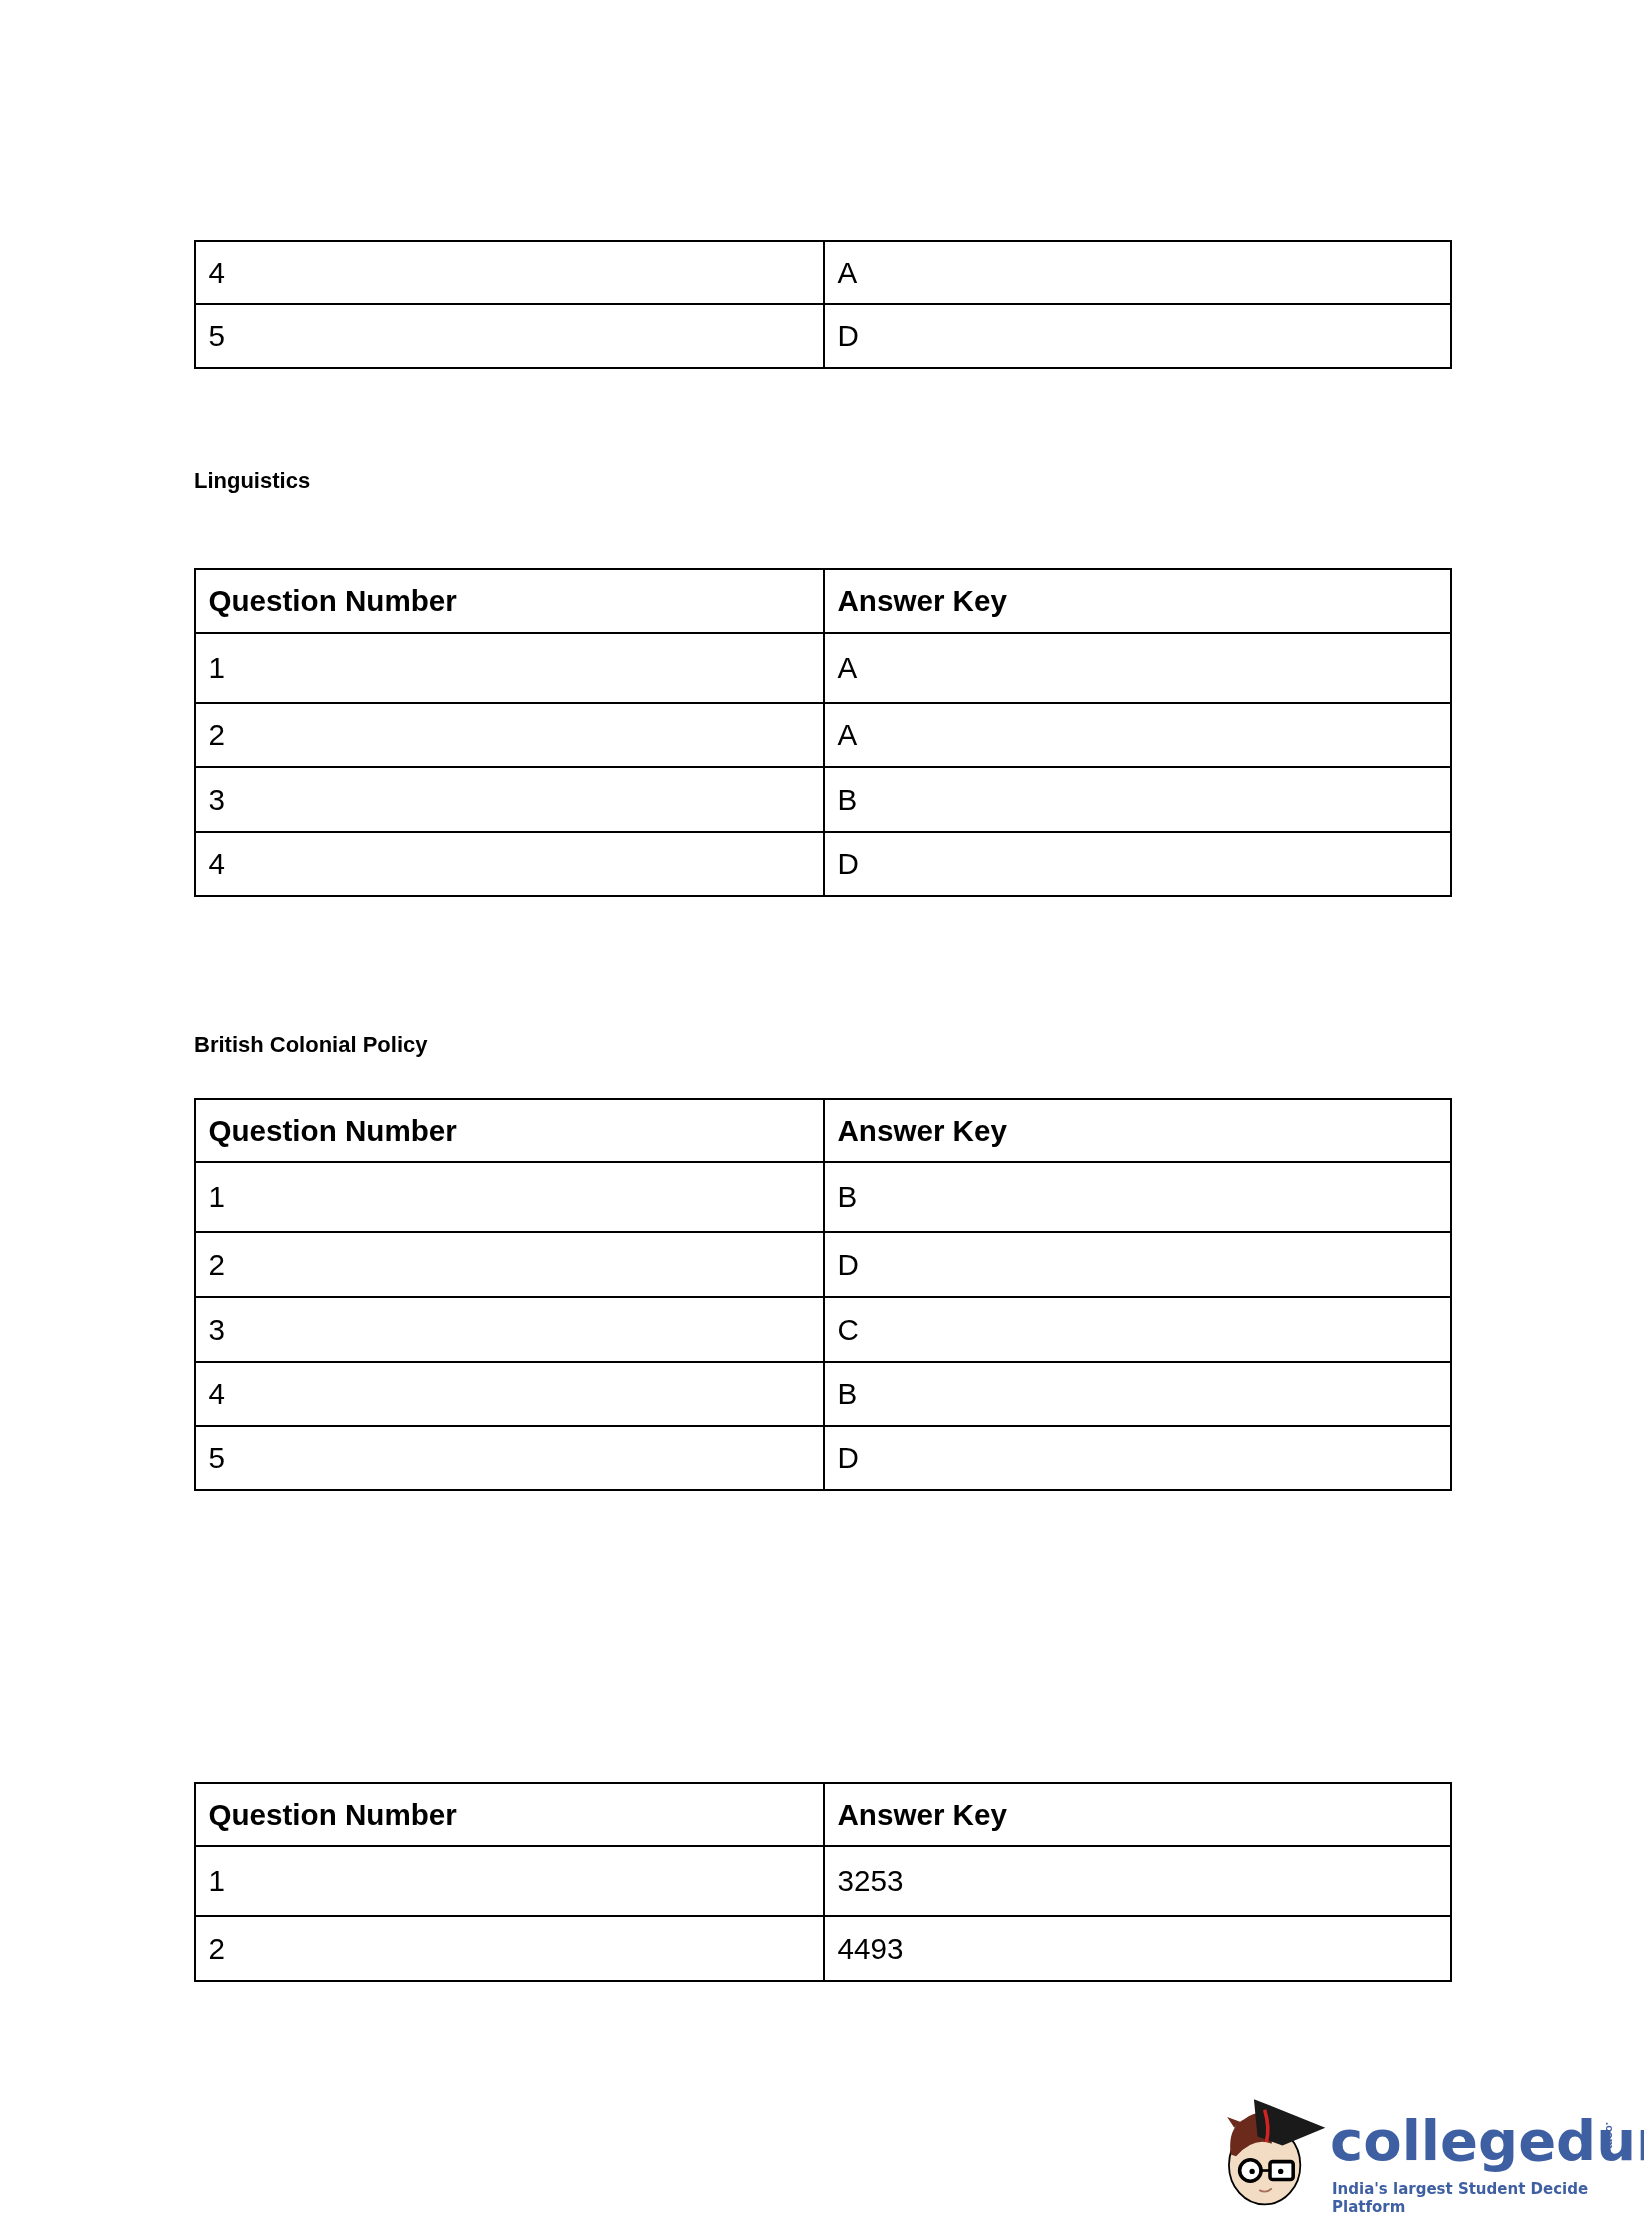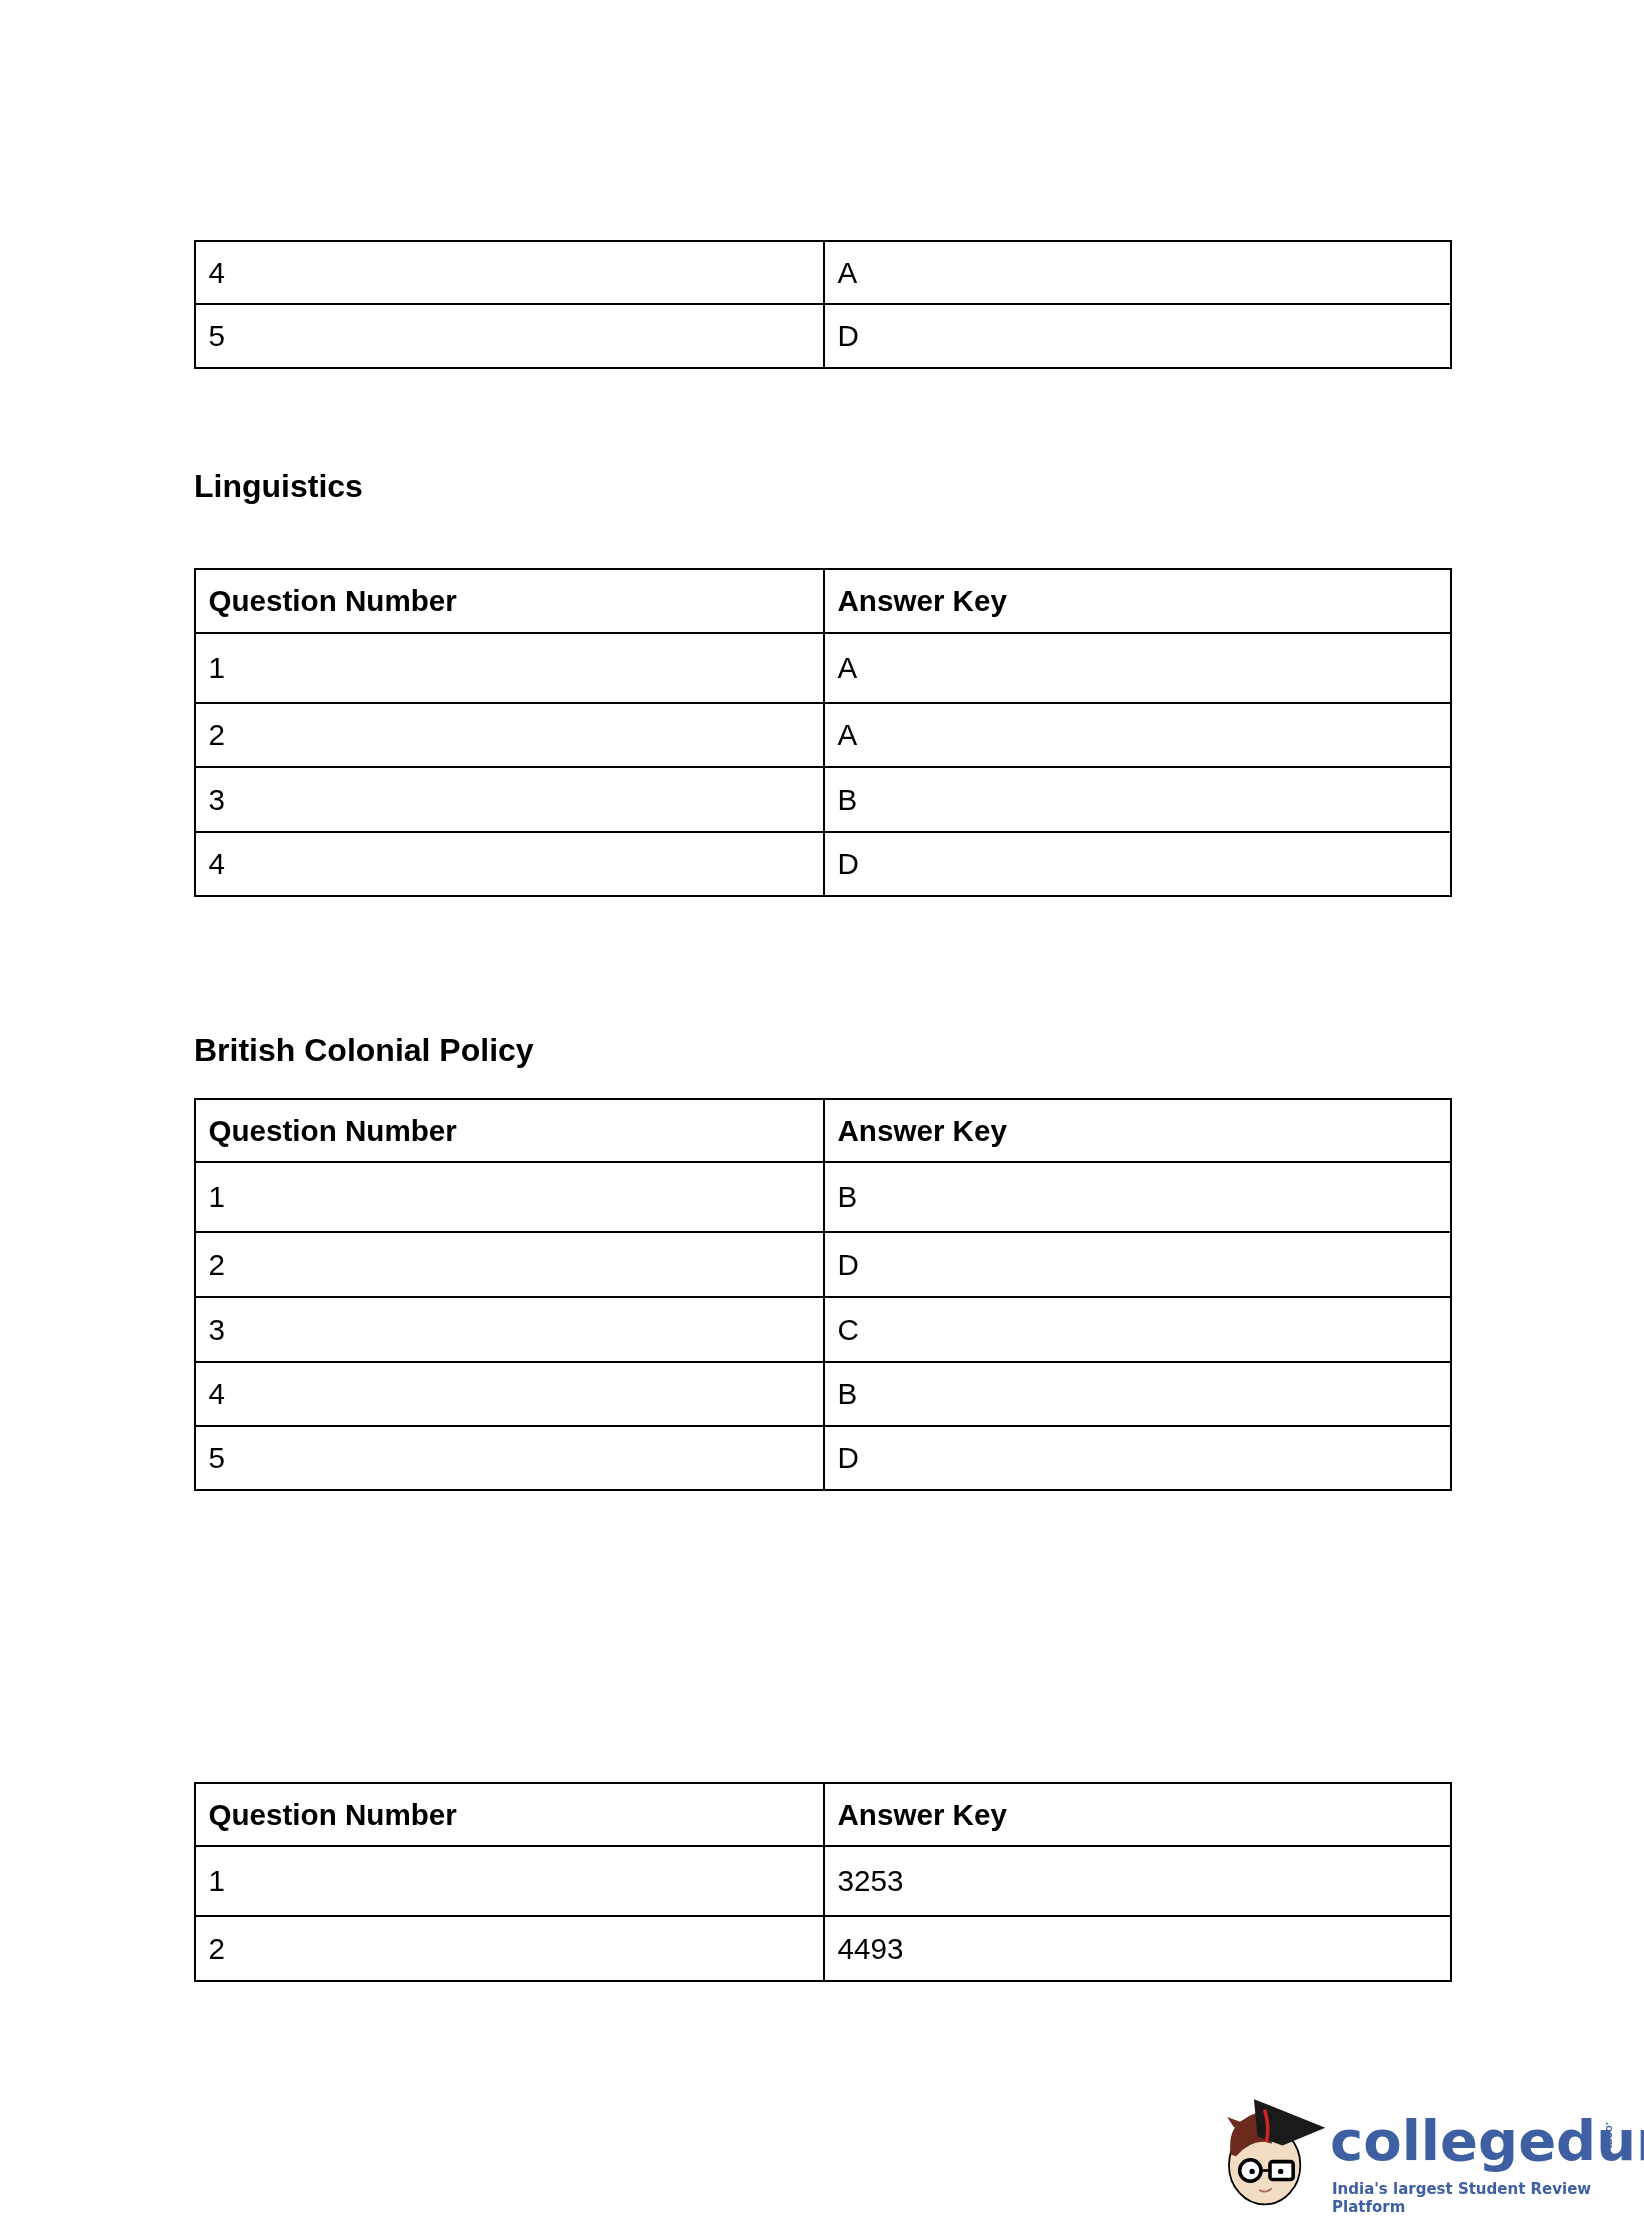--- a/index.html
+++ b/index.html
@@ -3,21 +3,21 @@
 <meta charset="utf-8">
 <style>
   html, body { margin: 0; padding: 0; background: #ffffff; }
   body { width: 1644px; height: 2217px; position: relative; overflow: hidden;
          font-family: "Liberation Sans", sans-serif; color: #000; }
   .abs { position: absolute; }
   table.key { position: absolute; left: 194px; width: 1258px; border-collapse: collapse; table-layout: fixed; }
   table.key td { border: 2.7px solid #000; padding: 0 0 0 12.5px; font-size: 29.6px; vertical-align: middle; box-sizing: border-box; }
   table.key td.c1 { width: 629px; }
   table.key tr.hdr td { font-weight: bold; margin-left: 20px; }
-  .heading { position: absolute; left: 194px; font-size: 32px; font-weight: bold; }
+  .heading { position: absolute; left: 194px; font-size: 22px; font-weight: bold; }
   .para { position: absolute; left: 194px; width: 1272px; font-size: 29.6px; font-weight: bold; line-height: 39px; }
   .logo { position: absolute; left: 1218px; top: 2092px; width: 421px; height: 116px; }
   .logo-word { position: absolute; left: 112px; top: 16px; font-size: 56px; font-weight: bold; color: #3f5fa3; letter-spacing: 0px; font-family: "DejaVu Sans", sans-serif; }
   .logo-com { position: absolute; left: 399px; top: 30px; font-size: 11.6px; color: #3f5fa3; transform: rotate(90deg); transform-origin: left top; font-weight: bold; }
   .logo-tag { position: absolute; left: 114px; top: 88px; font-size: 15px; font-weight: bold; color: #3f5fa3; font-family: "DejaVu Sans", sans-serif; }
 </style>
 </head>
 <body>
 
 <table class="key" style="top:240px;">
@@ -122,15 +122,15 @@
 
     <circle cx="36" cy="88" r="12" fill="#fff" stroke="#000" stroke-width="4"></circle>
     <rect x="58" y="78" width="26" height="20" rx="3" fill="#fff" stroke="#000" stroke-width="4"></rect>
     <line x1="48" y1="88" x2="58" y2="88" stroke="#000" stroke-width="3"></line>
     <circle cx="38" cy="89" r="3" fill="#000"></circle>
     <circle cx="70" cy="89" r="3" fill="#000"></circle>
     <path d="M46 110 Q54 114 60 108" stroke="#a5705a" stroke-width="2" fill="none"></path>
   </svg>
   <div class="logo-word">collegedunia</div>
   <div class="logo-com">.com</div>
-  <div class="logo-tag">India's largest Student Review Platform</div>
+  <div class="logo-tag">India's largest Student Decide Platform</div>
 </div>
 
 
 </body></html>

